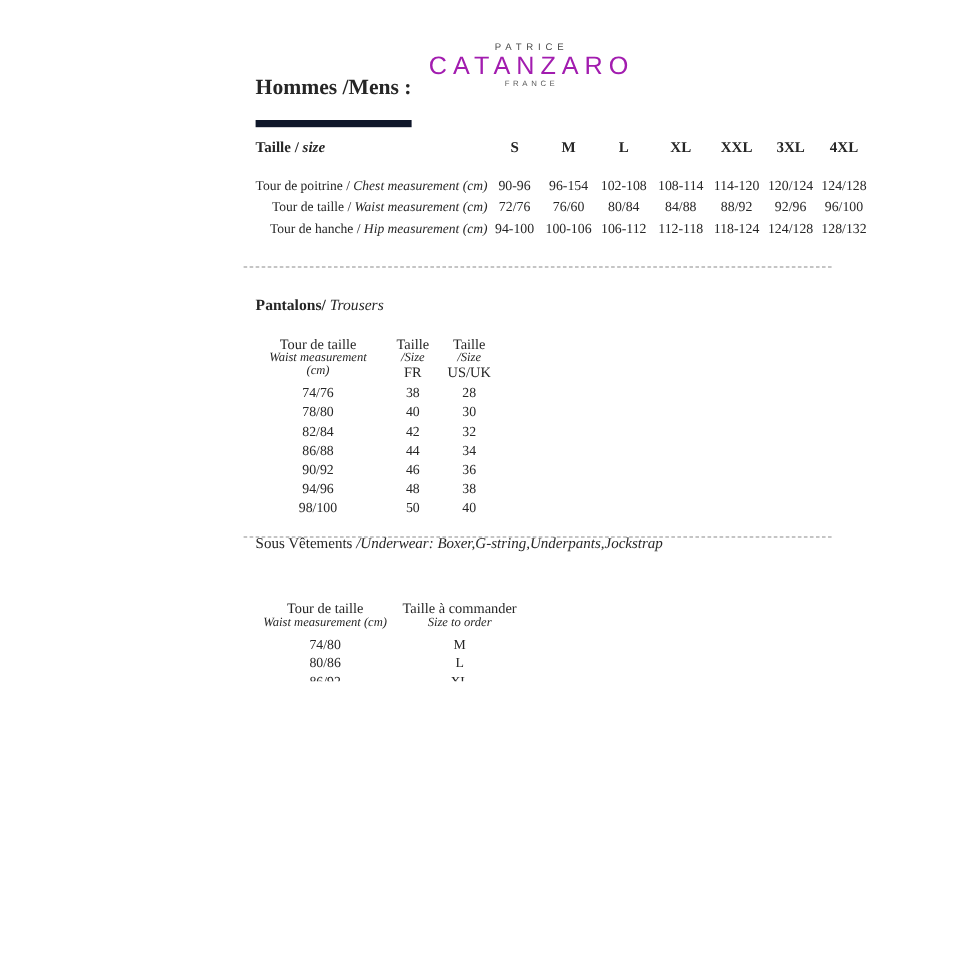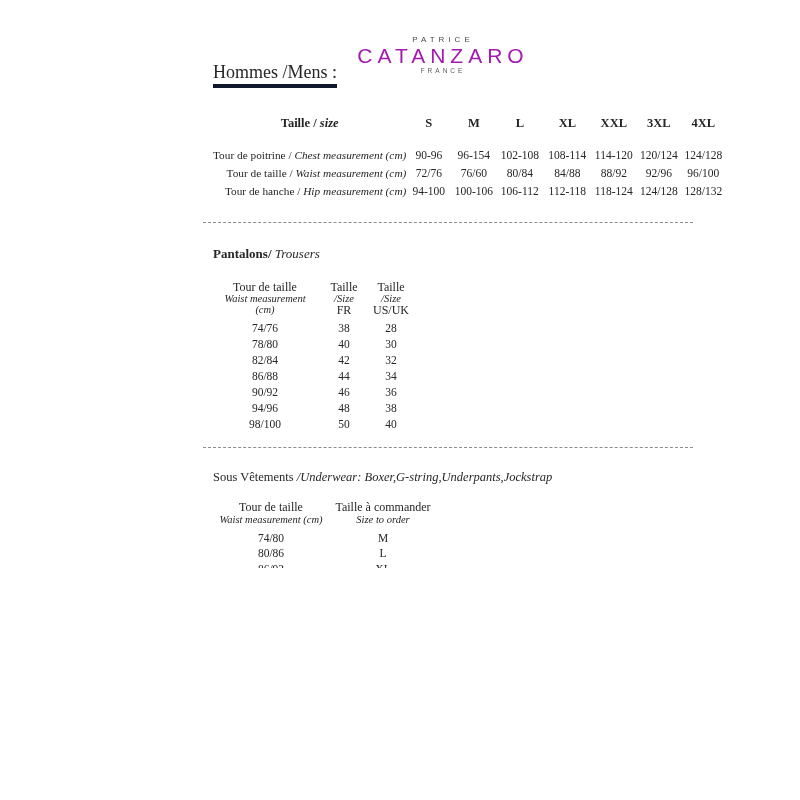--- a/index.html
+++ b/index.html
@@ -16,43 +16,43 @@
 
   
   .logo { position: absolute; top: 36px; left: 0; width: 800px; text-align: center; line-height: 1; }
   .logo-top  { font-family: "Liberation Sans", sans-serif; font-size: 8px;  letter-spacing: 4px;  color: #4a4a4a; margin-bottom: 1px; }
   .logo-main { font-family: "Liberation Sans", sans-serif; font-size: 21px; letter-spacing: 5px;  color: #a21caf; }
   .logo-sub  { font-family: "Liberation Sans", sans-serif; font-size: 6.5px; letter-spacing: 3px; color: #5a5a5a; margin-top: 2px; }
 
   
   .hommes-title {
     position: absolute; left: 170px; top: 62px;
-    font-size: 18px; font-weight: normal;
-    border-bottom: 4px solid #0f172a; padding-bottom: 1px;
+    font-size: 18px; font-weight: bold;
+    border-bottom: 6px solid #0f172a; padding-bottom: 17px;
   }
   .pantalons-title { position: absolute; left: 170px; top: 246px; font-size: 13px; }
-  .underwear-title { position: absolute; left: 170px; top: 470px; font-size: 12.5px; }
+  .underwear-title { position: absolute; left: 170px; top: 446px; font-size: 12.5px; }
   .bold { font-weight: bold; }
   .it { font-style: italic; }
 
   
   .divider { position: absolute; left: 160px; width: 490px; height: 0; border-top: 1.5px dashed #8c8c8c; }
   .divider-1 { top: 222px; }
   .divider-2 { top: 447px; }
 
   
   table { border-collapse: collapse; table-layout: fixed; }
   td { padding: 0; }
   .size-table { position: absolute; left: 170px; top: 110px; }
   .size-table td { font-size: 11.5px; text-align: center; white-space: nowrap; vertical-align: middle; }
   .size-table .head-row td { height: 26px; font-weight: bold; font-size: 12.5px; }
   .size-table .spacer-row td { height: 10px; }
   .size-table .data-row td { height: 18px; }
   .size-table .row-label { text-align: right; font-size: 11.3px; }
-  .size-table .corner { text-align: center; }
+  .size-table .corner { text-align: left; }
 
   
   .trousers-table { position: absolute; left: 166px; top: 281px; }
   .trousers-table td { text-align: center; white-space: nowrap; vertical-align: top; }
   .trousers-table .hcell { padding-bottom: 4px; }
   .trousers-table .h1 { font-size: 12px; line-height: 12px; }
   .trousers-table .h2 { font-size: 10.5px; line-height: 11px; font-style: italic; }
   .trousers-table .h3 { font-size: 12px; line-height: 12px; }
   .trousers-table .data-row td { height: 16px; font-size: 11.5px; vertical-align: middle; }
 

